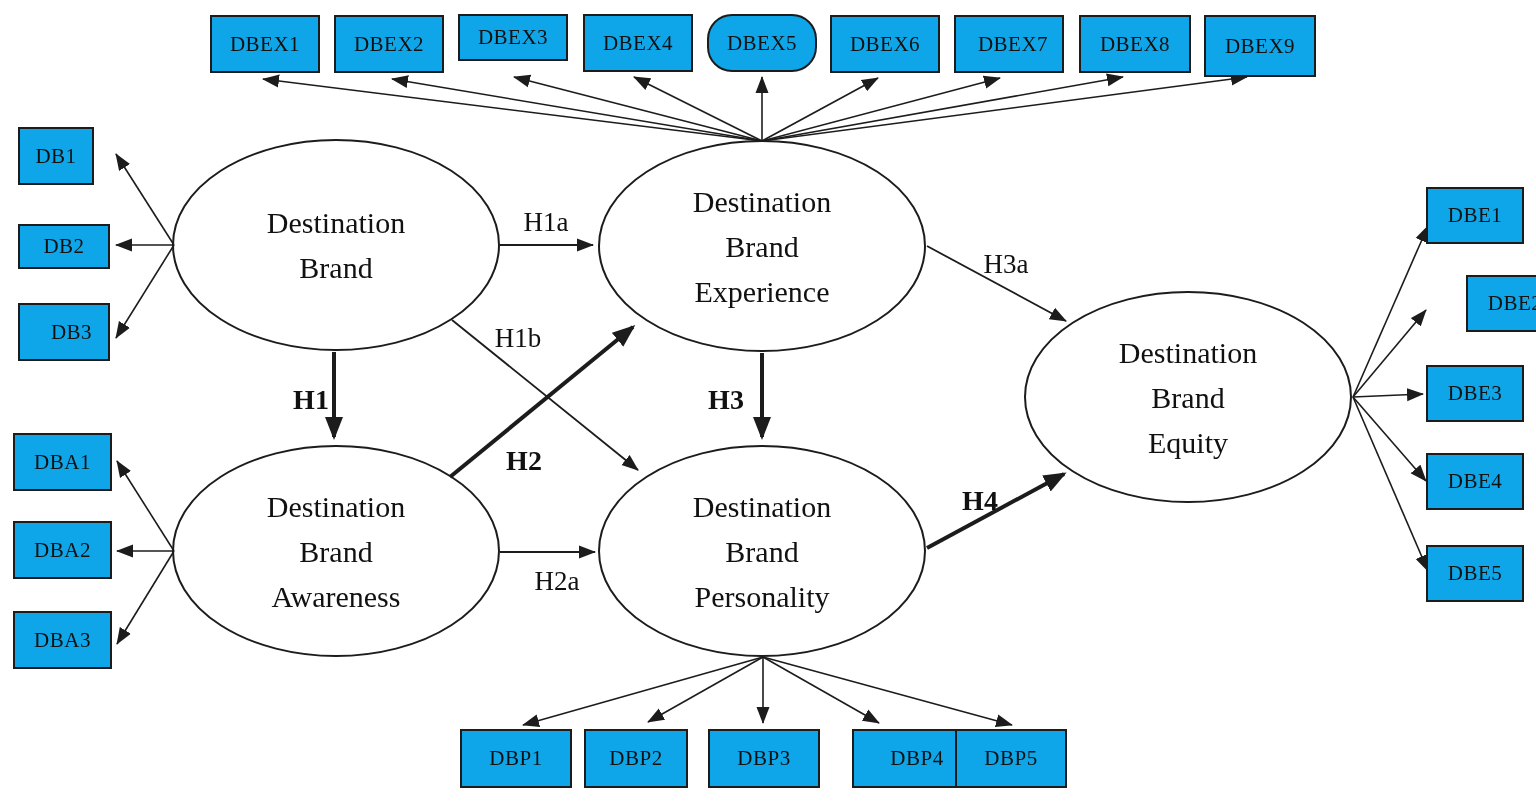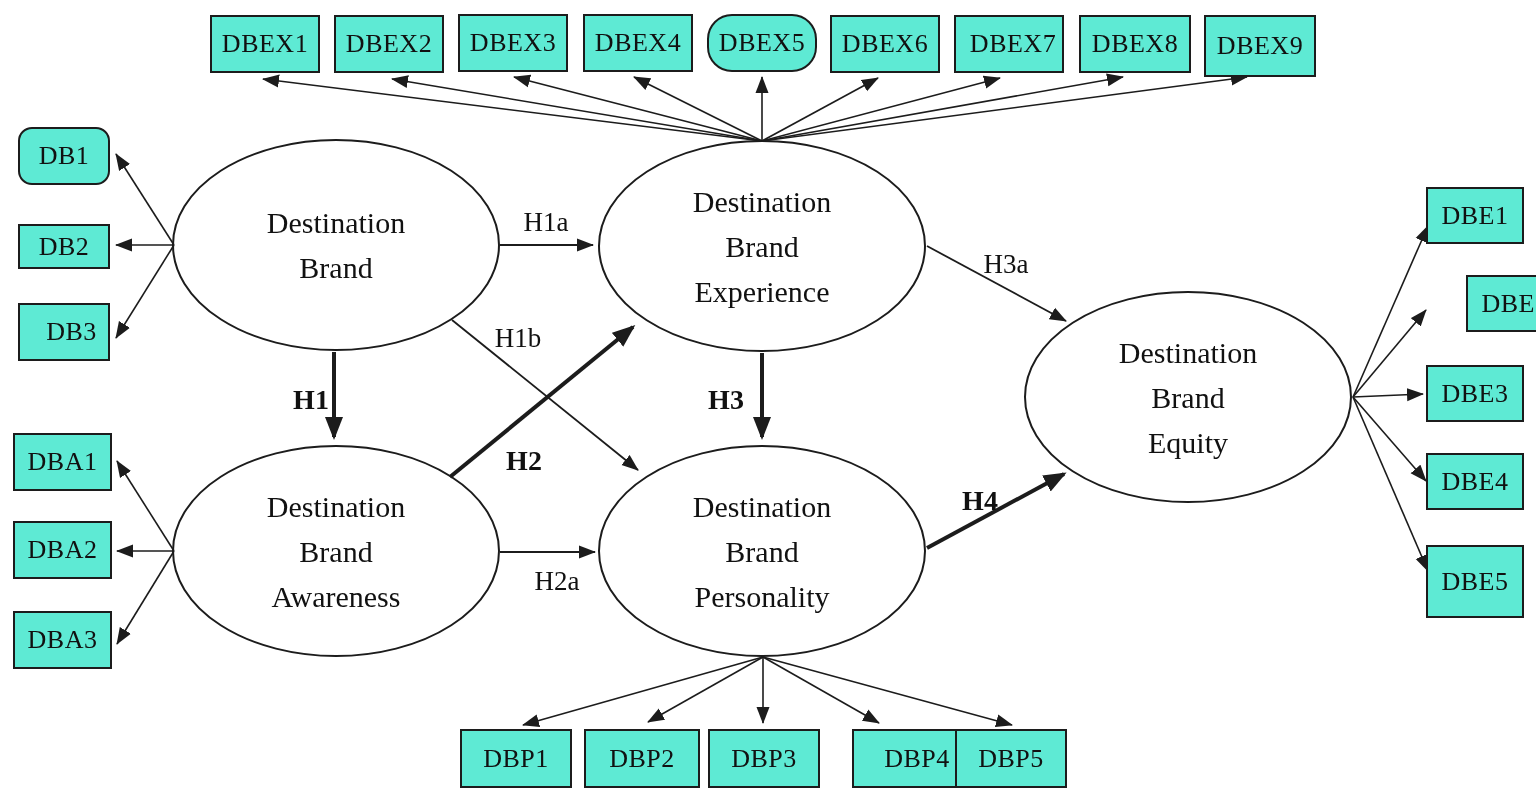--- a/index.html
+++ b/index.html
@@ -2,23 +2,23 @@
 <html><head>
 <meta charset="utf-8">
 <style>
   html,body{margin:0;padding:0;background:#ffffff;}
   #canvas{
     position:relative;width:1536px;height:802px;background:#ffffff;overflow:hidden;
     font-family:"Liberation Serif","DejaVu Serif",serif;color:#111;
   }
   #wires{position:absolute;left:0;top:0;width:1536px;height:802px;}
   .box{
-    position:absolute;box-sizing:border-box;border:2px solid #1c1c1c;background:#5eead4;
+    position:absolute;box-sizing:border-box;border:2px solid #1c1c1c;background:#0ea5e9;
     display:flex;align-items:center;justify-content:center;
-    font-size:26px;letter-spacing:0.5px;
+    font-size:21px;letter-spacing:0.5px;
   }
   .ell-label{
     position:absolute;transform:translate(-50%,-50%);
     text-align:center;white-space:pre-line;
     font-size:30px;line-height:45px;
   }
   .hlbl{font-family:"Liberation Serif","DejaVu Serif",serif;font-size:27px;fill:#111;}
   .hbold{font-weight:700;font-size:28px;}
   svg line{stroke:#1c1c1c;}
   svg ellipse{fill:#ffffff;stroke:#1c1c1c;stroke-width:2;}
@@ -101,43 +101,43 @@
   <div class="ell-label" style="left:336px;top:551px;">Destination
 Brand
 Awareness</div>
   <div class="ell-label" style="left:762px;top:551px;">Destination
 Brand
 Personality</div>
   <div class="ell-label" style="left:1188px;top:397px;">Destination
 Brand
 Equity</div>
 
-  <div class="box" style="left:18px;top:127px;width:92px;height:58px;border-radius:14px;">DB1</div>
+  <div class="box" style="left:18px;top:127px;width:76px;height:58px;">DB1</div>
   <div class="box" style="left:18px;top:224px;width:92px;height:45px;">DB2</div>
   <div class="box" style="left:18px;top:303px;width:92px;height:58px;padding-left:15px;">DB3</div>
 
   <div class="box" style="left:13px;top:433px;width:99px;height:58px;">DBA1</div>
   <div class="box" style="left:13px;top:521px;width:99px;height:58px;">DBA2</div>
   <div class="box" style="left:13px;top:611px;width:99px;height:58px;">DBA3</div>
 
   <div class="box" style="left:210px;top:15px;width:110px;height:58px;">DBEX1</div>
   <div class="box" style="left:334px;top:15px;width:110px;height:58px;">DBEX2</div>
-  <div class="box" style="left:458px;top:14px;width:110px;height:58px;">DBEX3</div>
+  <div class="box" style="left:458px;top:14px;width:110px;height:47px;">DBEX3</div>
   <div class="box" style="left:583px;top:14px;width:110px;height:58px;">DBEX4</div>
   <div class="box" style="left:707px;top:14px;width:110px;height:58px;border-radius:25px;">DBEX5</div>
   <div class="box" style="left:830px;top:15px;width:110px;height:58px;">DBEX6</div>
   <div class="box" style="left:954px;top:15px;width:110px;height:58px;padding-left:8px;">DBEX7</div>
   <div class="box" style="left:1079px;top:15px;width:112px;height:58px;">DBEX8</div>
   <div class="box" style="left:1204px;top:15px;width:112px;height:62px;">DBEX9</div>
 
   <div class="box" style="left:1426px;top:187px;width:98px;height:57px;">DBE1</div>
   <div class="box" style="left:1426px;top:275px;width:98px;height:57px;margin-left:40px;">DBE2</div>
   <div class="box" style="left:1426px;top:365px;width:98px;height:57px;">DBE3</div>
   <div class="box" style="left:1426px;top:453px;width:98px;height:57px;">DBE4</div>
-  <div class="box" style="left:1426px;top:545px;width:98px;height:73px;">DBE5</div>
+  <div class="box" style="left:1426px;top:545px;width:98px;height:57px;">DBE5</div>
 
   <div class="box" style="left:460px;top:729px;width:112px;height:59px;">DBP1</div>
-  <div class="box" style="left:584px;top:729px;width:116px;height:59px;">DBP2</div>
+  <div class="box" style="left:584px;top:729px;width:104px;height:59px;">DBP2</div>
   <div class="box" style="left:708px;top:729px;width:112px;height:59px;">DBP3</div>
   <div class="box" style="left:852px;top:729px;width:130px;height:59px;">DBP4</div>
   <div class="box" style="left:955px;top:729px;width:112px;height:59px;">DBP5</div>
 
 </div>
 
 </body></html>

